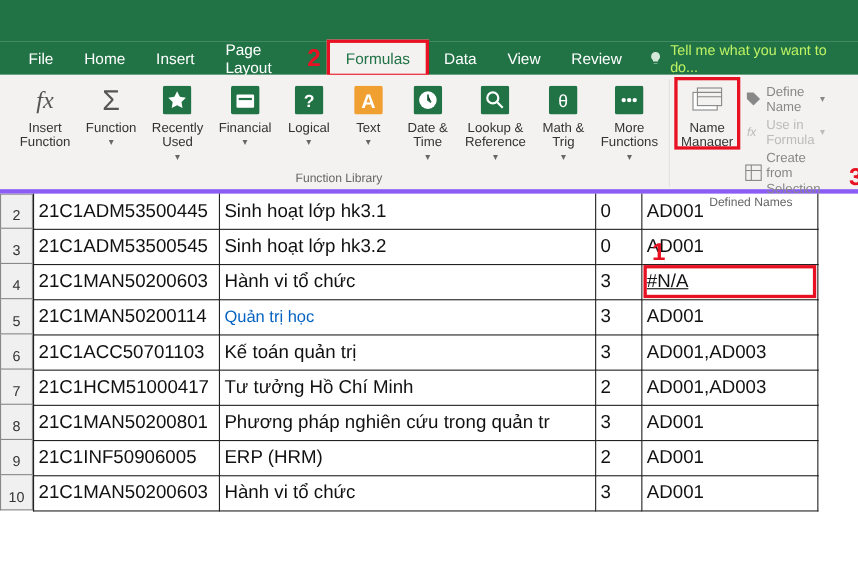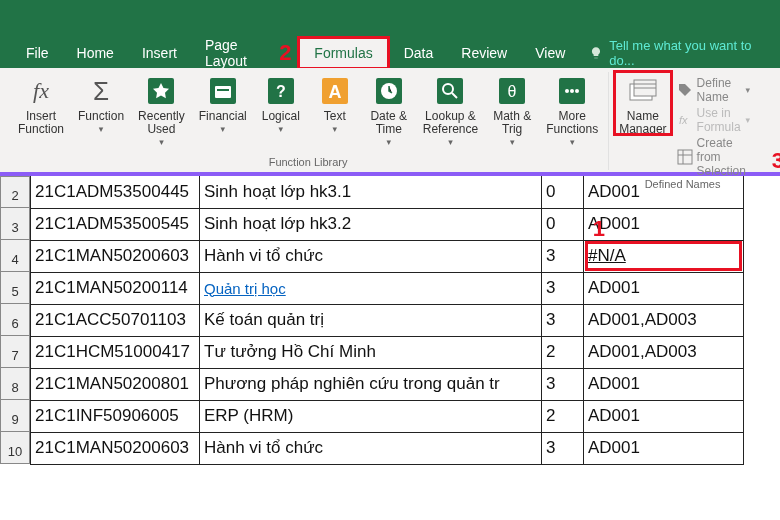--- a/index.html
+++ b/index.html
@@ -3,21 +3,21 @@
 <meta charset="utf-8">
 <style>
 * { margin: 0; padding: 0; box-sizing: border-box; font-family: "Segoe UI", Tahoma, sans-serif; }
 body { width: 780px; height: 520px; background: #fff; overflow: hidden; }
 
 .titlebar { height: 38px; background: #217346; }
 
 .tabbar { height: 30px; background: #217346; display: flex; align-items: center; padding-left: 12px; color: #fff; font-size: 14px; }
 .tab { padding: 6px 14px; cursor: pointer; }
 .tab.active { background: #f3f2f1; color: #217346; }
-.tellme { margin-left: 10px; display: flex; align-items: center; color: #5eead4; font-size: 13px; }
+.tellme { margin-left: 10px; display: flex; align-items: center; color: #bef264; font-size: 13px; }
 .tellme svg { margin-right: 6px; }
 .red-box { border: 3px solid #e81123; }
 .tab-wrap { position: relative; display: inline-block; }
 .annot { position: absolute; color: #e81123; font-weight: bold; font-size: 22px; z-index: 10; }
 
 .ribbon { height: 108px; background: #f3f2f1; border-bottom: 4px solid #8b5cf6; display: flex; padding: 4px 24px 0 8px; position: relative; }
 .rgroup { display: flex; flex-direction: column; align-items: center; padding: 0 6px; border-right: 1px solid #e1e1e1; height: 98px; }
 .rgroup:last-child { border-right: none; }
 .rgroup-inner { display: flex; flex: 1; align-items: flex-start; gap: 6px; }
 .rbtn { display: flex; flex-direction: column; align-items: center; justify-content: flex-start; padding: 2px 4px; font-size: 12px; color: #333; cursor: pointer; text-align: center; min-width: 48px; }
@@ -34,43 +34,43 @@
 .rowhdr { height: 32px; border: 1px solid #888; border-top: none; display: flex; align-items: flex-end; justify-content: center; font-size: 13px; color: #333; padding-bottom: 4px; }
 .rowhdr:first-child { border-top: 1px solid #888; }
 .cells { flex: 1; }
 .crow { display: flex; height: 32px; }
 .cell { border: 1px solid #222; border-left: none; border-top: none; padding: 16px 4px; font-size: 17px; color: #111; overflow: hidden; white-space: nowrap; display: flex; align-items: center; }
 .crow:first-child .cell { border-top: 1px solid #222; }
 .c-a { width: 170px; border-left: 1px solid #222; }
 .c-b { width: 342px; text-align: right; }
 .c-c { width: 42px; }
 .c-d { width: 160px; }
-.link { color: #0563c1; text-decoration: underline; font-size: 15px; }
+.link { color: #0563c1; font-size: 15px; }
 .na-highlight { position: relative; text-decoration: underline; }
 .na-highlight::after { content: ""; position: absolute; inset: 1px; border: 3px solid #e81123; pointer-events: none; }
 .name-mgr-wrap { position: relative; }
 .name-mgr-wrap::before { content: ""; position: absolute; top: -2px; left: -2px; right: -2px; bottom: 2px; border: 3px solid #e81123; pointer-events: none; }
 </style>
 </head>
 <body>
 
 <div class="titlebar"></div>
 
 <div class="tabbar">
   <div class="tab">File</div>
   <div class="tab">Home</div>
   <div class="tab">Insert</div>
   <div class="tab">Page Layout</div>
   <span class="tab-wrap">
     <span class="annot" style="left:-18px; top:4px;">2</span>
     <div class="tab active red-box">Formulas</div>
   </span>
   <div class="tab">Data</div>
+  <div class="tab">View</div>
   <div class="tab">Review</div>
-  <div class="tab">View</div>
   <div class="tellme">
     <svg width="14" height="14" viewBox="0 0 24 24">
         <path fill="#d4e8d9" d="M9 21h6v-1H9v1zm3-19C8 2 5 5 5 9c0 2.4 1.2 4.5 3 5.7V17h8v-2.3c1.8-1.2 3-3.3 3-5.7 0-4-3-7-7-7z"></path>
       </svg>
     <span>Tell me what you want to do...</span>
   </div>
 </div>
 
 <div class="ribbon">
   <div class="rgroup" style="flex:1">

